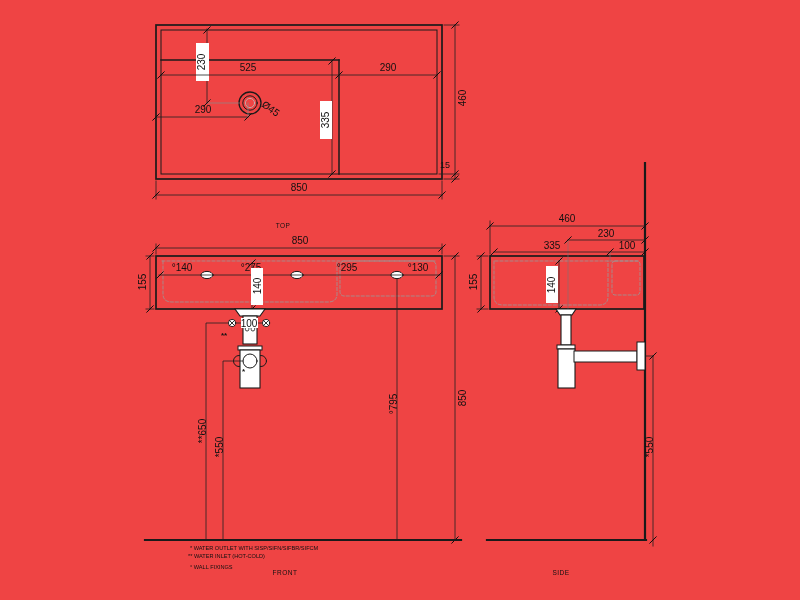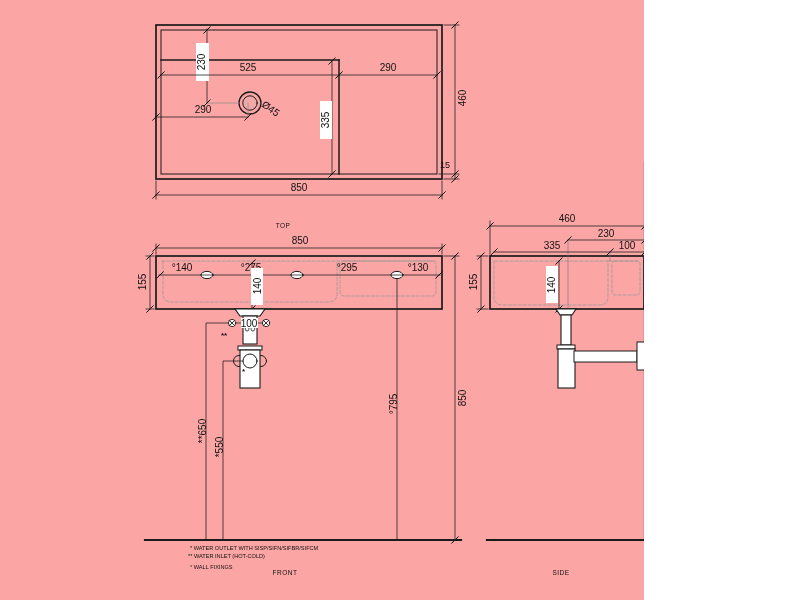--- a/index.html
+++ b/index.html
@@ -1,16 +1,16 @@
 <!DOCTYPE html>
 <html><head>
 <meta charset="utf-8">
 <style>
   html,body{margin:0;padding:0;background:#fff;}
-  .sheet{position:relative;width:644px;height:600px;background:#fca5a5;overflow:hidden;
+  .sheet{position:relative;width:800px;height:600px;background:#ef4444;overflow:hidden;
          font-family:"Liberation Sans", sans-serif;}
   svg text{font-family:"Liberation Sans", sans-serif; fill:#111;}
   .dim{font-size:10px;}
   .dim-s{font-size:9px;}
   .viewlab{font-size:6.5px; letter-spacing:.5px;}
   .note{font-size:5.6px;}
   .mark{font-size:8px; font-weight:bold;}
 </style>
 </head>
 <body>

